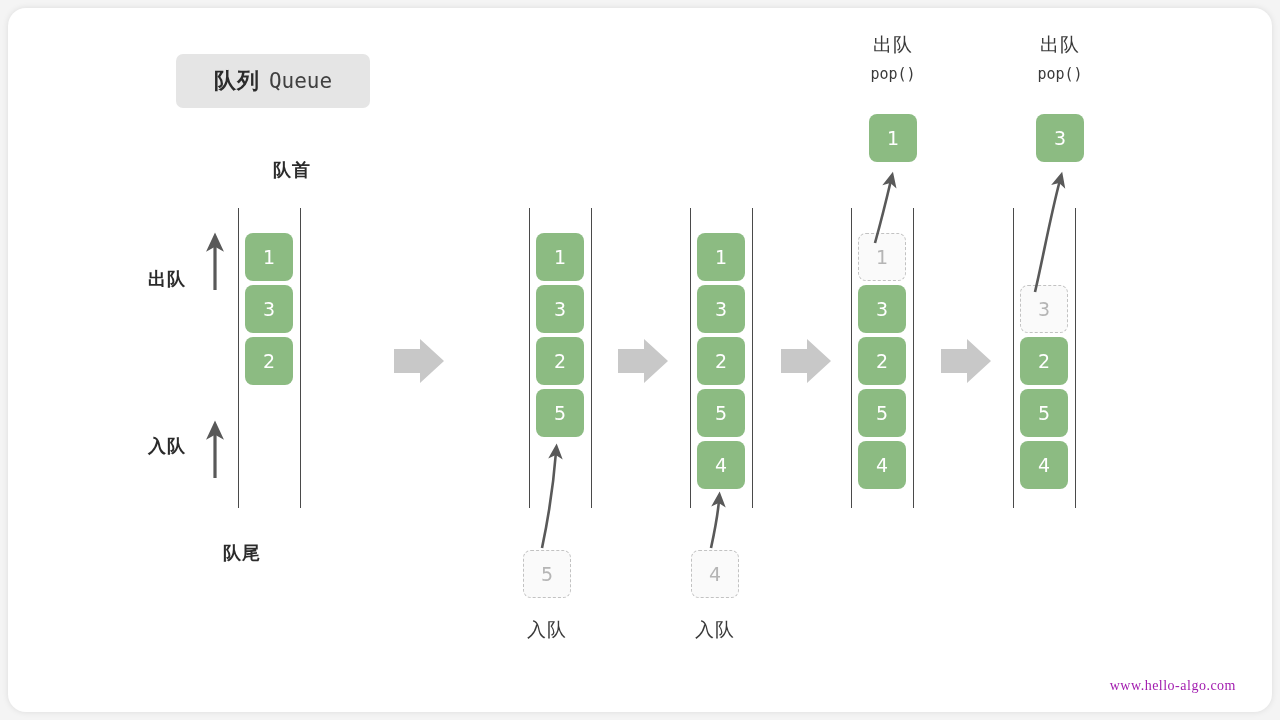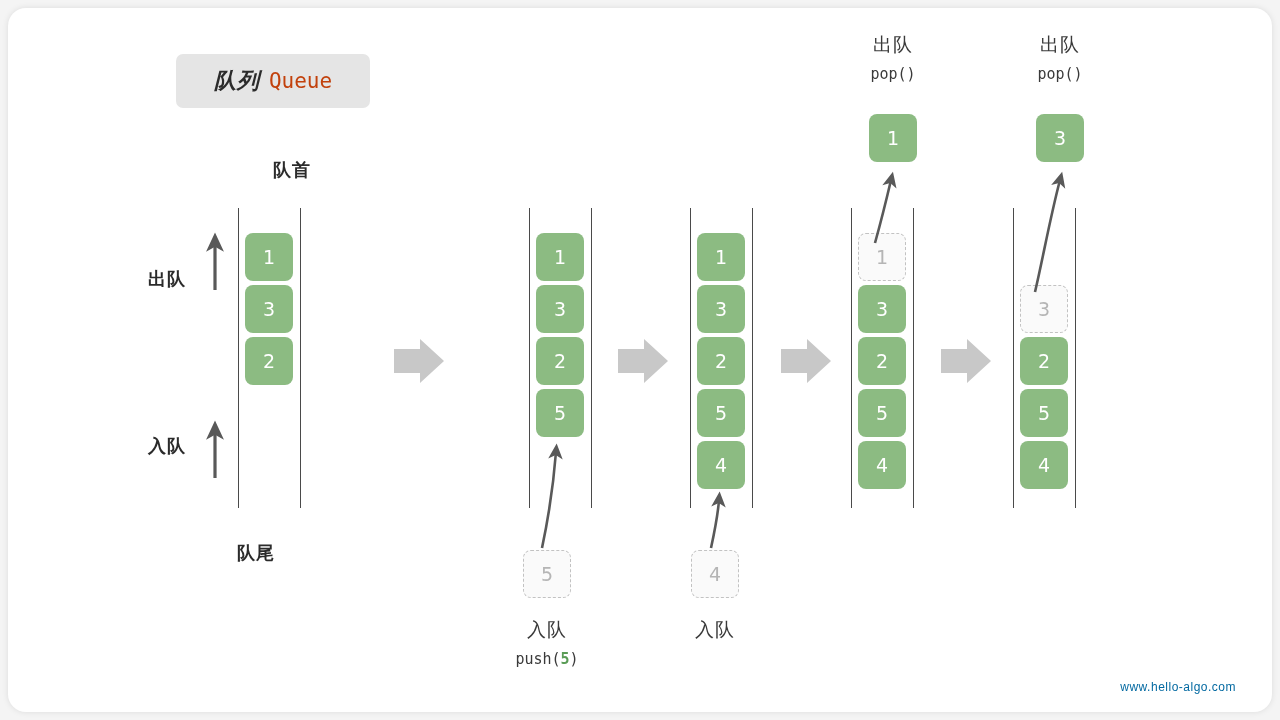--- a/index.html
+++ b/index.html
@@ -38,25 +38,24 @@
     display: flex;
     align-items: center;
     justify-content: center;
     gap: 9px;
   }
   #title-chip .cn {
     font-size: 22px;
     font-weight: bold;
     color: #2b2b2b;
     letter-spacing: 1px;
-    font-style: italic;
   }
   #title-chip .en {
     font-size: 21px;
-    color: #c2410c;
+    color: #404040;
     font-family: "DejaVu Sans Mono", "Liberation Mono", monospace;
   }
 
   
   .cap {
     position: absolute;
     font-size: 18px;
     font-weight: bold;
     color: #2b2b2b;
     white-space: nowrap;
@@ -150,41 +149,41 @@
     left: 0; top: 0;
     width: 1280px; height: 720px;
     pointer-events: none;
   }
 
   
   #watermark {
     position: absolute;
     right: 44px;
     bottom: 26px;
-    font-size: 12px;
-    color: #0369a1;
-    font-family: Liberation Sans, sans-serif;
+    font-size: 14px;
+    color: #a21caf;
+    font-family: Liberation Serif, serif;
     letter-spacing: 0.5px;
   }
 </style>
 </head>
 <body>
 
 <div id="page">
   <div id="canvas">
 
     <div id="title-chip">
       <span class="cn">队列</span>
       <span class="en">Queue</span>
     </div>
 
   </div>
 
   <div class="cap" style="left:237px; top:158px;padding-left:36px;">队首</div>
-  <div class="cap" style="left:237px; top:541px;">队尾</div>
+  <div class="cap" style="left:223px; top:541px;">队尾</div>
   <div class="cap" style="left:148px; top:267px;">出队</div>
   <div class="cap" style="left:148px; top:434px;">入队</div>
 
   <div class="column" style="left:238px; top:208px;">
     <div class="rail left"></div>
     <div class="rail right"></div>
     <div class="slot filled" style="top:25px;">1</div>
     <div class="slot filled" style="top:77px;">3</div>
     <div class="slot filled" style="top:129px;">2</div>
   </div>
@@ -193,21 +192,20 @@
     <div class="rail left"></div>
     <div class="rail right"></div>
     <div class="slot filled" style="top:25px;">1</div>
     <div class="slot filled" style="top:77px;">3</div>
     <div class="slot filled" style="top:129px;">2</div>
     <div class="slot filled" style="top:181px;">5</div>
   </div>
   <div class="float-ghost" style="left:523px; top:550px;">5</div>
   <div class="op-label" style="left:462px; top:615px; width:170px;">
     <div class="l1">入队</div>
-    <div class="l2"><span>push(</span><span class="num">5</span><span>)</span></div>
   </div>
 
   <div class="column" style="left:690px; top:208px;">
     <div class="rail left"></div>
     <div class="rail right"></div>
     <div class="slot filled" style="top:25px;">1</div>
     <div class="slot filled" style="top:77px;">3</div>
     <div class="slot filled" style="top:129px;">2</div>
     <div class="slot filled" style="top:181px;">5</div>
     <div class="slot filled" style="top:233px;">4</div>

